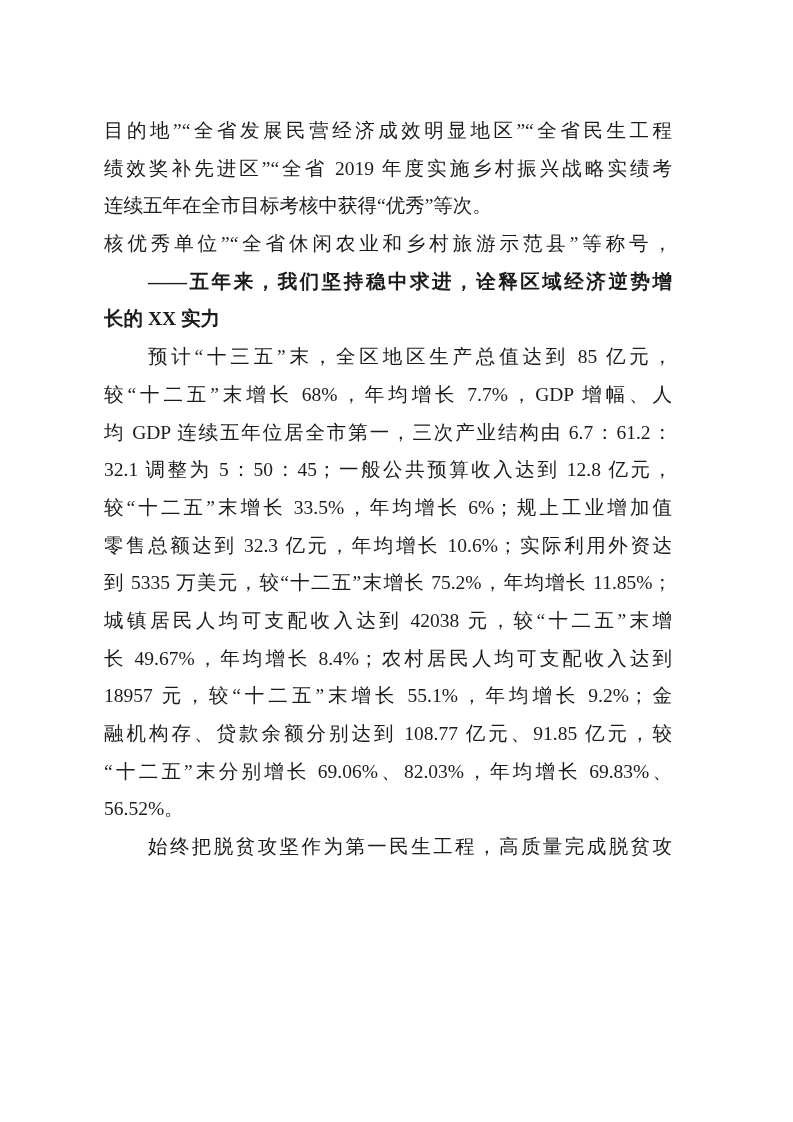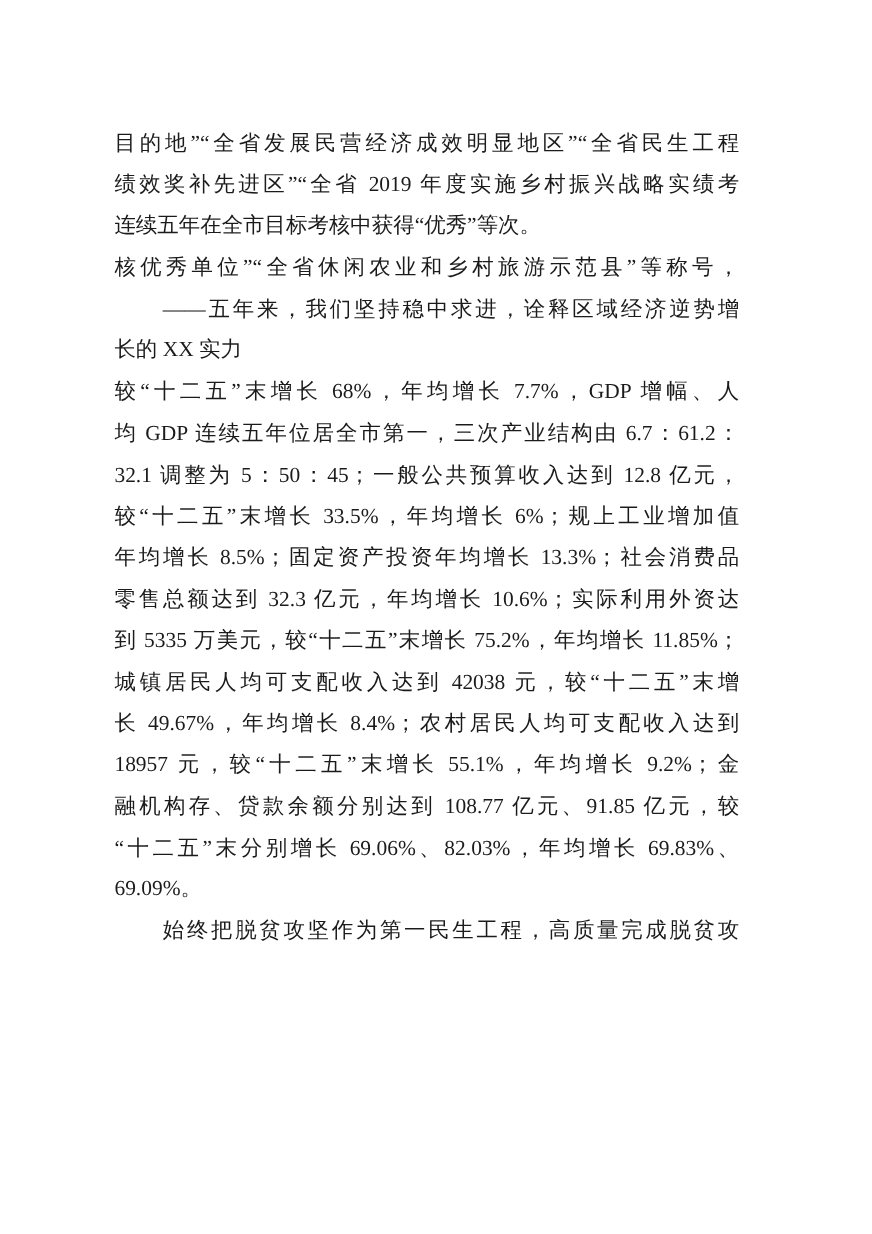--- a/index.html
+++ b/index.html
@@ -21,53 +21,53 @@
     font-size: 19.5px;
     line-height: 37.7px;
     height: 37.7px;
     overflow: hidden;
     white-space: normal;
     text-align: justify;
     text-align-last: justify;
   }
   .line.end { text-align-last: left; }
   .line.indent { text-indent: 44px; }
-  .line.bold { font-weight: 400; }
+  .line.bold { font-weight: 700; }
 </style>
 </head>
 <body>
 
 <div class="doc">
 
   <div>
     <div class="line">目的地”“全省发展民营经济成效明显地区”“全省民生工程</div>
     <div class="line">绩效奖补先进区”“全省 2019 年度实施乡村振兴战略实绩考</div>
     <div class="line end">连续五年在全市目标考核中获得“优秀”等次。</div>
     <div class="line">核优秀单位”“全省休闲农业和乡村旅游示范县”等称号，</div>
   </div>
 
   <div>
     <div class="line bold indent">——五年来，我们坚持稳中求进，诠释区域经济逆势增</div>
     <div class="line bold end">长的 XX 实力</div>
   </div>
 
   <div>
+    <div class="line indent">预计“十三五”末，全区地区生产总值达到 85 亿元，</div>
     <div class="line">较“十二五”末增长 68%，年均增长 7.7%，GDP 增幅、人</div>
     <div class="line">均 GDP 连续五年位居全市第一，三次产业结构由 6.7：61.2：</div>
     <div class="line">32.1 调整为 5：50：45；一般公共预算收入达到 12.8 亿元，</div>
     <div class="line">较“十二五”末增长 33.5%，年均增长 6%；规上工业增加值</div>
-    <div class="line">年均增长 8.5%；固定资产投资年均增长 13.3%；社会消费品</div>
     <div class="line">零售总额达到 32.3 亿元，年均增长 10.6%；实际利用外资达</div>
     <div class="line">到 5335 万美元，较“十二五”末增长 75.2%，年均增长 11.85%；</div>
     <div class="line">城镇居民人均可支配收入达到 42038 元，较“十二五”末增</div>
     <div class="line">长 49.67%，年均增长 8.4%；农村居民人均可支配收入达到</div>
     <div class="line">18957 元，较“十二五”末增长 55.1%，年均增长 9.2%；金</div>
     <div class="line">融机构存、贷款余额分别达到 108.77 亿元、91.85 亿元，较</div>
     <div class="line">“十二五”末分别增长 69.06%、82.03%，年均增长 69.83%、</div>
-    <div class="line end">69.09%。</div>
+    <div class="line end">56.52%。</div>
   </div>
 
 
   <div>
     <div class="line indent">始终把脱贫攻坚作为第一民生工程，高质量完成脱贫攻</div>
   </div>
 
 </div>
 
 </body></html>

